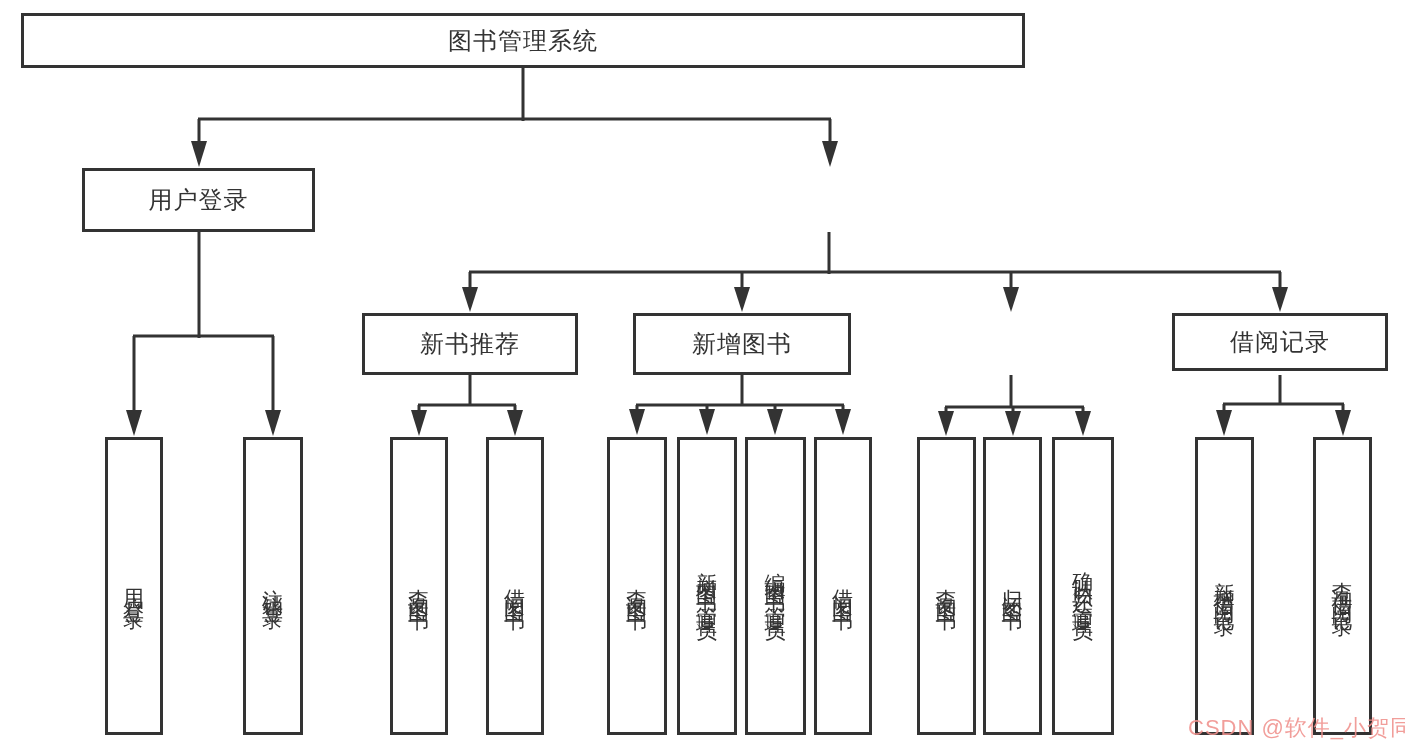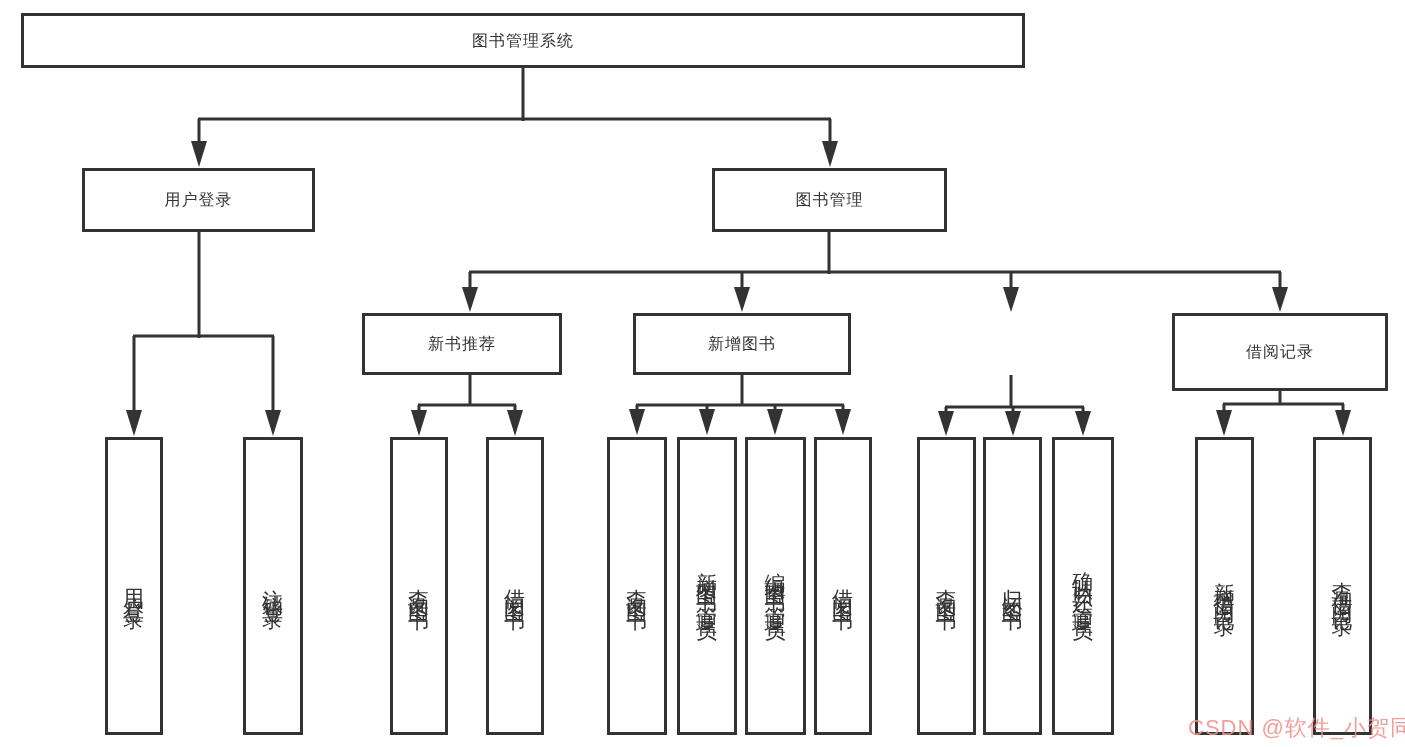--- a/index.html
+++ b/index.html
@@ -7,34 +7,34 @@
     position:relative;width:1405px;height:747px;background:#fff;
     font-family:"Liberation Sans",sans-serif;overflow:hidden;
   }
   svg.connectors{position:absolute;left:0;top:0;width:1405px;height:747px;}
   svg.connectors path{stroke:#333;stroke-width:3;fill:none;}
   svg.connectors polygon{fill:#333;stroke:none;}
   .node{
     position:absolute;box-sizing:border-box;border:3px solid #333;background:#fff;
     display:flex;align-items:center;justify-content:center;color:#333;
   }
-  .hnode .label{font-size:16px;letter-spacing:1px;line-height:1;white-space:nowrap;}
+  .hnode .label{font-size:24px;letter-spacing:1px;line-height:1;white-space:nowrap;}
   .vnode{top:437px;height:298px;}
   .vnode .label{
     writing-mode:vertical-rl;text-orientation:mixed;
     font-size:21px;letter-spacing:7px;line-height:1;
   }
   
   #n-root {left:21px;  top:13px;  width:1004px;height:55px;}
   #n-login{left:82px;  top:168px; width:233px; height:64px;}
   #n-mgmt {left:712px; top:168px; width:235px; height:64px;}
-  #n-l3-0{left:362px; top:313px;width:200px;height:62px;}
+  #n-l3-0{left:362px; top:313px;width:216px;height:62px;}
   #n-l3-1{left:633px; top:313px;width:218px;height:62px;}
   #n-l3-2{left:903px; top:313px;width:216px;height:62px;}
-  #n-l3-3{left:1172px;top:313px;width:216px;height:78px;text-align:right;}
+  #n-l3-3{left:1172px;top:313px;width:216px;height:58px;text-align:right;}
   #n-g1-0{left:105px; width:58px;}
   #n-g1-1{left:243px; width:60px;}
   #n-g2-0{left:390px; width:58px;}
   #n-g2-1{left:486px; width:58px;}
   #n-g3-0{left:607px; width:60px;}
   #n-g3-1{left:677px; width:60px;}
   #n-g3-2{left:745px; width:61px;}
   #n-g3-3{left:814px; width:58px;}
   #n-g4-0{left:917px; width:59px;}
   #n-g4-1{left:983px; width:59px;}
@@ -95,23 +95,20 @@
     </g>
   </svg>
 
   <div class="node hnode" id="n-root">
     <span class="label">图书管理系统</span>
   </div>
 
   <div class="node hnode" id="n-login">
     <span class="label">用户登录</span>
   </div>
-  <div class="node hnode" id="n-mgmt">
-    <span class="label">图书管理</span>
-  </div>
 
   <div class="node hnode" id="n-l3-0">
     <span class="label">新书推荐</span>
   </div>
   <div class="node hnode" id="n-l3-1">
     <span class="label">新增图书</span>
   </div>
   <div class="node hnode" id="n-l3-3">
     <span class="label">借阅记录</span>
   </div>

